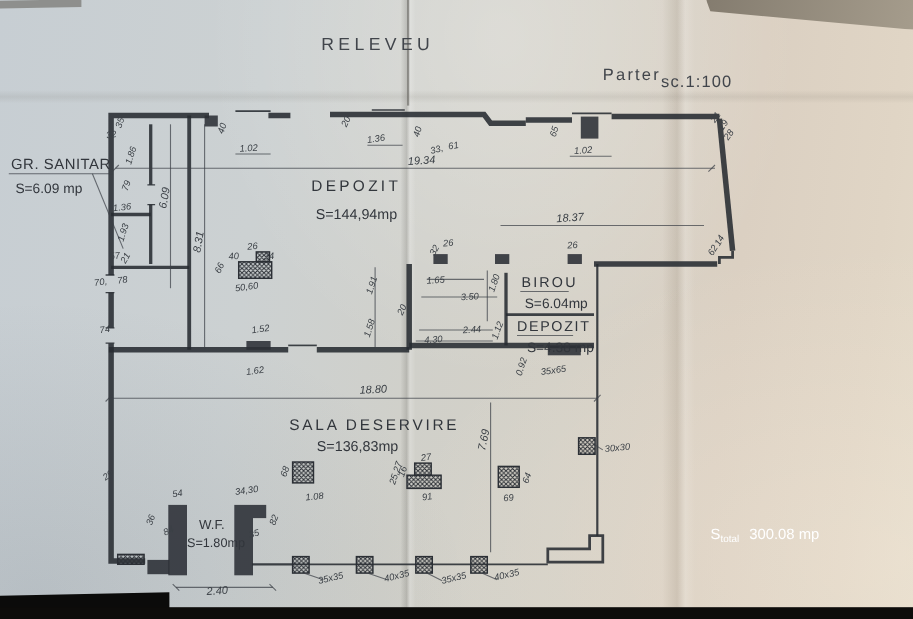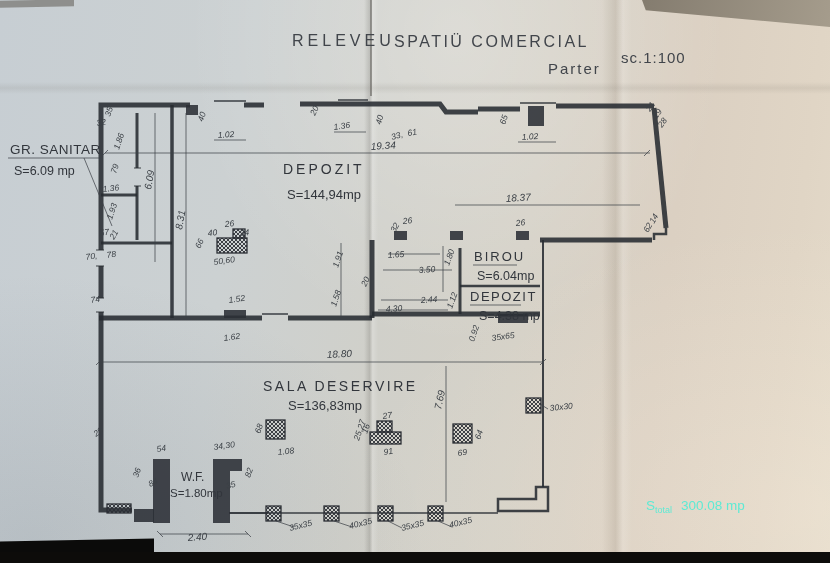--- a/index.html
+++ b/index.html
@@ -18,22 +18,22 @@
   .edge{position:absolute;pointer-events:none;}
   .edge-top-right{left:642px;top:0;width:188px;height:27px;background:linear-gradient(100deg,#847c6f,#a59c8c);
     clip-path:polygon(0 0,100% 0,100% 100%,2% 38%);}
   .edge-top-left{left:0;top:0;width:74px;height:7px;background:#5f5b54;opacity:.55;transform:skewY(-1deg);}
   .edge-bottom-strip{left:0;top:552px;width:830px;height:11px;background:#0d0c0a;}
   .edge-bottom-left{left:0;top:540px;width:154px;height:24px;background:#0b0b0a;transform:skewY(-1.2deg);}
   .t-releveu,.t-obj,.t-parter,.t-scale{position:absolute;color:#41454b;white-space:nowrap;}
   .t-releveu{left:292px;top:32px;font-size:16px;letter-spacing:4px;}
   .t-obj{left:394px;top:33px;font-size:16px;letter-spacing:2.5px;}
   .t-parter{left:548px;top:60px;font-size:15px;letter-spacing:2px;}
-  .t-scale{left:601px;top:49px;font-size:15px;letter-spacing:1px;margin-left:20px;}
-  .total{position:absolute;left:646px;top:478px;color:#5eead4;font-size:13.5px;white-space:nowrap;margin-top:20px;}
+  .t-scale{left:601px;top:66px;font-size:15px;letter-spacing:1px;}
+  .total{position:absolute;left:646px;top:478px;color:#ffffff;font-size:13.5px;white-space:nowrap;}
   .total .ts{font-size:9px;vertical-align:-3px;margin-right:9px;}
   svg{position:absolute;left:0;top:0;}
   .w{stroke:#272b31;stroke-opacity:.88;fill:none;stroke-linecap:butt;}
   .wf{fill:#2b2f35;fill-opacity:.88;stroke:none;}
   .dimline{stroke:#3b4046;stroke-opacity:.72;fill:none;stroke-width:1;}
   .dim{font-family:"Liberation Sans",sans-serif;font-style:italic;font-size:8.5px;fill:#3b4046;}
   .room{font-family:"Liberation Sans",sans-serif;fill:#32363c;}
   .colrect{fill:url(#hx);stroke:#2b2f35;stroke-width:1.3;}
 </style>
 </head>
@@ -225,21 +225,20 @@
         <text x="470" y="301" class="room" style="font-size: 13px; letter-spacing: 1.5px;">DEPOZIT</text>
         <text x="479" y="320" class="room" style="font-size: 12.5px;">S=4.38 mp</text>
         <text x="263" y="391" class="room" style="font-size: 14px; letter-spacing: 2.5px;">SALA  DESERVIRE</text>
         <text x="288" y="410" class="room" style="font-size: 13px;">S=136,83mp</text>
         <text x="181" y="481" class="room" style="font-size: 12px;">W.F.</text>
         <text x="170" y="497" class="room" style="font-size: 11.5px;">S=1.80mp</text>
       </g>
   </svg>
 
   <div class="t-releveu">RELEVEU</div>
-  <div class="t-obj">SPATIÜ  COMERCIAL</div>
   <div class="t-parter">Parter</div>
   <div class="t-scale">sc.1:100</div>
 
   <div class="total">
     <span class="tp">S</span><span class="ts">total</span><span class="tv">300.08 mp</span>
   </div>
 
   <div class="edge edge-top-right"></div>
   <div class="edge edge-top-left"></div>
   <div class="edge edge-bottom-left"></div>

